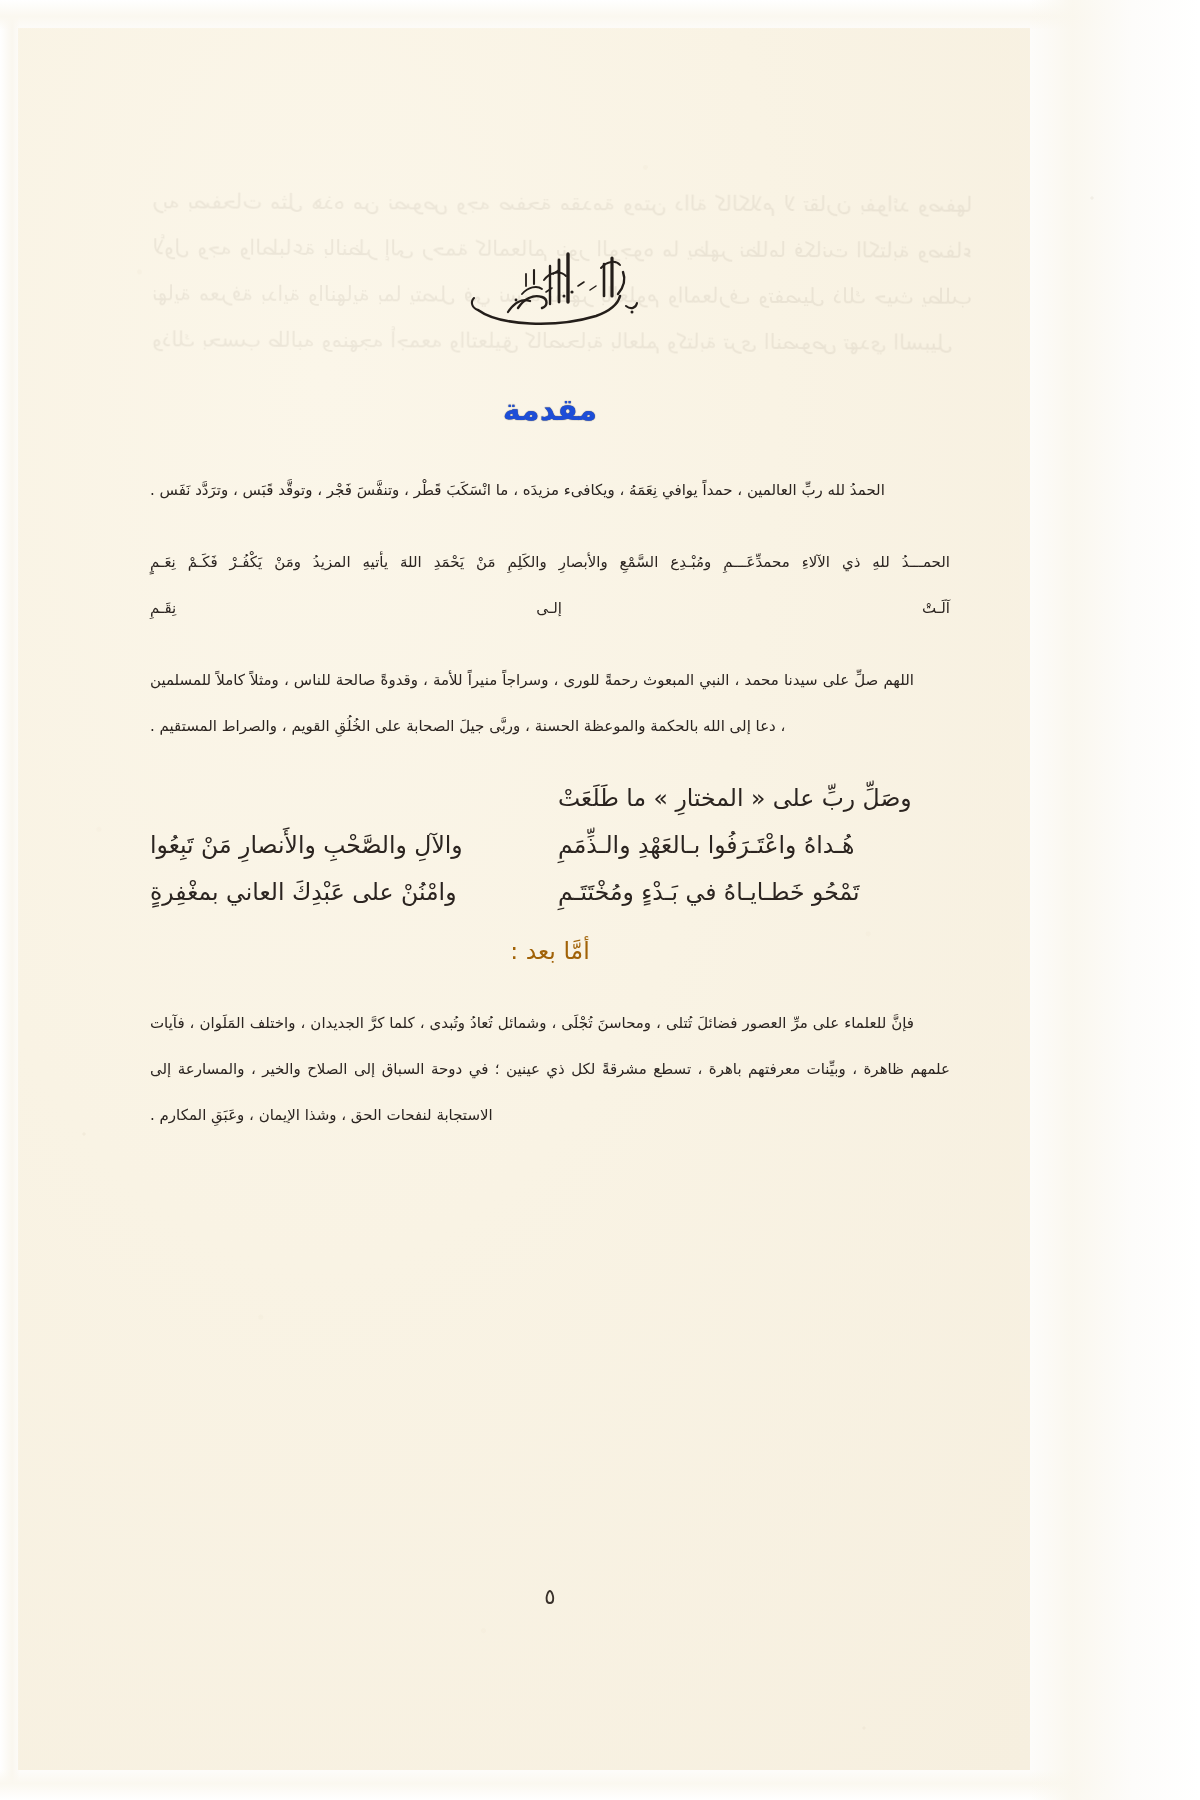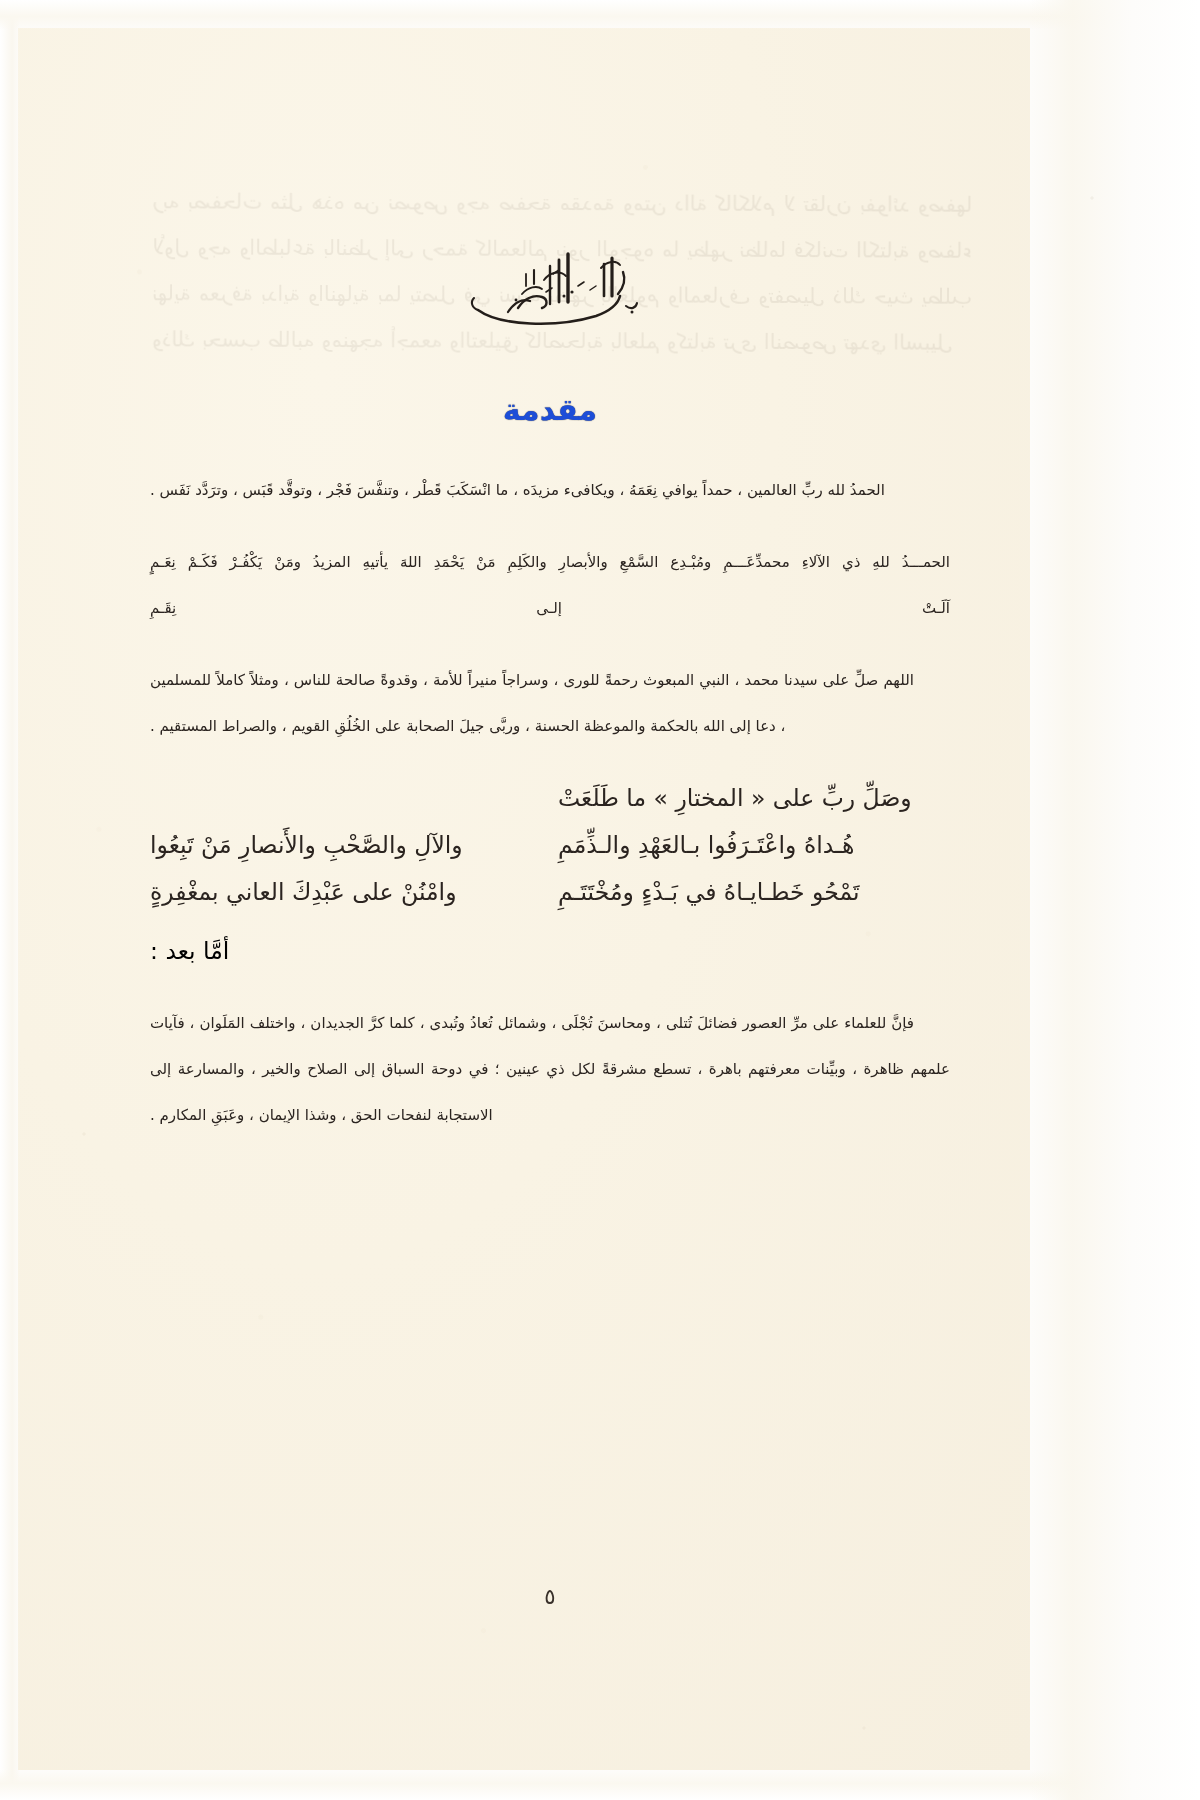--- a/index.html
+++ b/index.html
@@ -154,22 +154,22 @@
     width:49%;
     white-space:nowrap;
   }
   .poem .hemi.a{ text-align:left; }
   .poem .hemi.b{ text-align:left; }
 
   .ammabad{
     margin:4px 0 26px 0;
     font-size:23.5px;
     line-height:46px;
-    text-align:left;
-    color:#000000;
+    text-align:center;
+    color:#a16207;
   }
 
   
   .folio{
     position:absolute;
     left:150px; top:1585px;
     width:800px;
     text-align:center;
     direction:rtl;
     font-size:21px;

